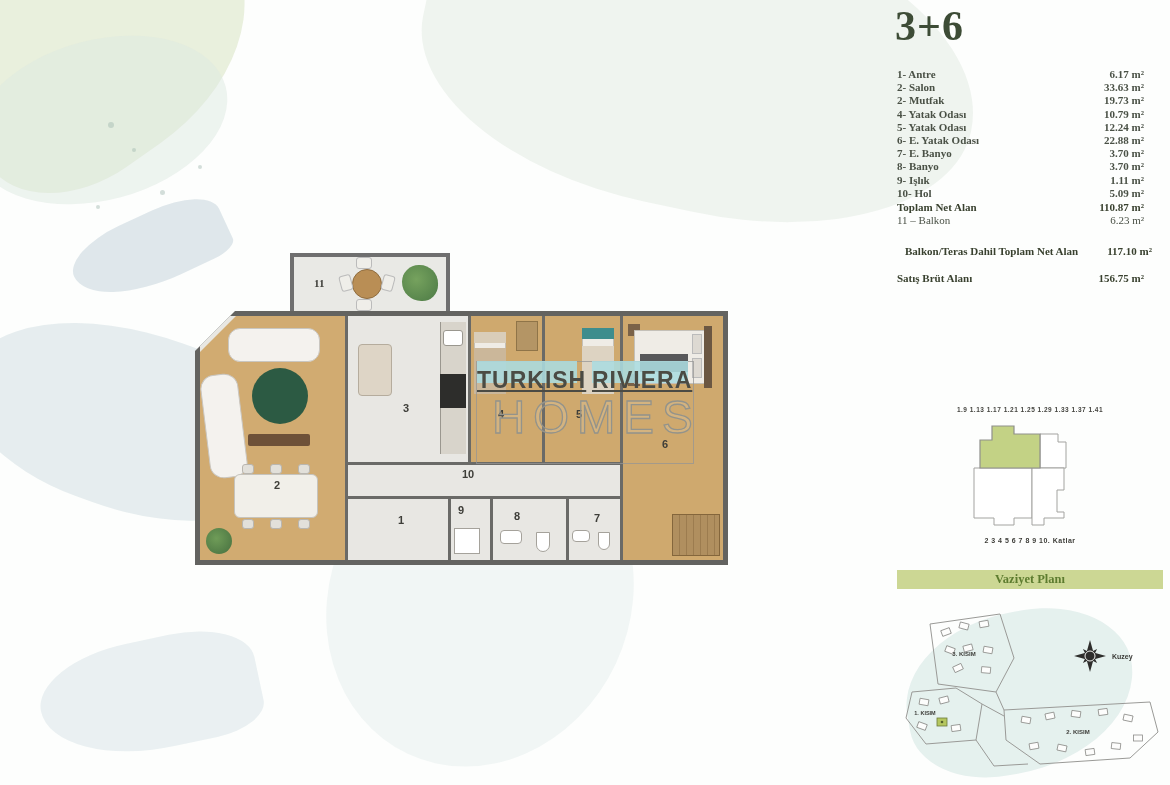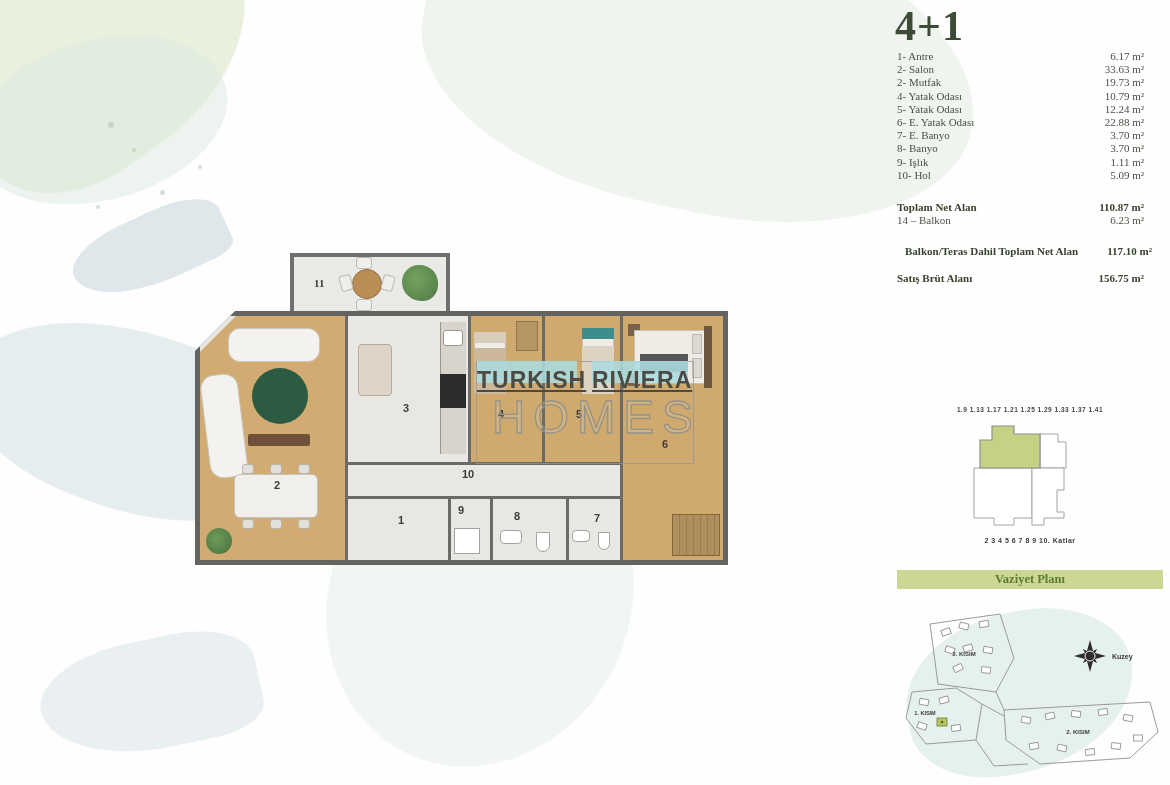--- a/index.html
+++ b/index.html
@@ -28,21 +28,21 @@
   .wm-box{position:absolute;background:rgba(171,220,224,.88);color:#4b4b44;text-align:center;
           font:800 23px "Liberation Sans",sans-serif;letter-spacing:1px;line-height:38px;height:22px;text-decoration:underline;}
   #wm-frame{position:absolute;left:476px;top:361px;width:216px;height:101px;
             border:1px solid rgba(150,150,148,.75);pointer-events:none;}
   #wm-homes{position:absolute;left:492px;top:390px;width:210px;
             font:300 46px "Liberation Sans",sans-serif;letter-spacing:8px;
             color:rgba(255,255,255,.12);-webkit-text-stroke:1.3px #93938b;}
   
   #title{position:absolute;left:895px;top:2px;font:bold 42px "Liberation Serif",serif;
          color:#3d4c36;letter-spacing:1px;}
-  #room-list{position:absolute;left:897px;top:50px;width:247px;}
+  #room-list{position:absolute;left:897px;top:68px;width:247px;font-weight:bold;}
   .lrow{display:flex;justify-content:space-between;font-size:11px;line-height:13.2px;color:#4a5146;}
   .sumblock{position:absolute;left:897px;width:247px;}
   .lrow.bold{font-weight:bold;color:#39412f;}
   .bar{position:absolute;left:897px;width:266px;height:19px;background:#ccd794;
        color:#5d7c2f;font:bold 12.5px "Liberation Serif",serif;text-align:center;line-height:19px;}
   #units-line{position:absolute;left:897px;top:406px;width:266px;text-align:center;
               font:bold 6.5px "Liberation Sans",sans-serif;color:#44443f;letter-spacing:.5px;}
   #floors-line{position:absolute;left:897px;top:537px;width:266px;text-align:center;
                font:bold 7px "Liberation Sans",sans-serif;color:#3c3c37;letter-spacing:.5px;}
   svg text{font-family:"Liberation Sans",sans-serif;}
@@ -146,21 +146,21 @@
         <div class="num" style="left:394px;top:196px;">7</div>
       </div>
     </div>
   </div>
 
   <div id="wm-frame"></div>
   <div class="wm-box" style="left:477px;top:361px;width:100px;">TURKISH</div>
   <div class="wm-box" style="left:592px;top:361px;width:96px;">RIVIERA</div>
   <div id="wm-homes">HOMES</div>
 
-  <div id="title">4+1</div>
+  <div id="title">3+6</div>
 
   <div id="room-list">
     <div class="lrow">
         <span>1- Antre</span>
         <span>6.17 m²</span>
       </div>
     <div class="lrow">
         <span>2- Salon</span>
         <span>33.63 m²</span>
       </div>
@@ -197,21 +197,21 @@
         <span>5.09 m²</span>
       </div>
   </div>
 
   <div class="sumblock" style="top:201px;">
     <div class="lrow bold">
         <span>Toplam Net Alan</span>
         <span>110.87 m²</span>
       </div>
     <div class="lrow">
-        <span>14 – Balkon</span>
+        <span>11 – Balkon</span>
         <span>6.23 m²</span>
       </div>
   </div>
   <div class="sumblock" style="top:245px;margin-left:8px;">
     <div class="lrow bold">
         <span>Balkon/Teras Dahil Toplam Net Alan</span>
         <span>117.10 m²</span>
       </div>
   </div>
   <div class="sumblock" style="top:272px;">

